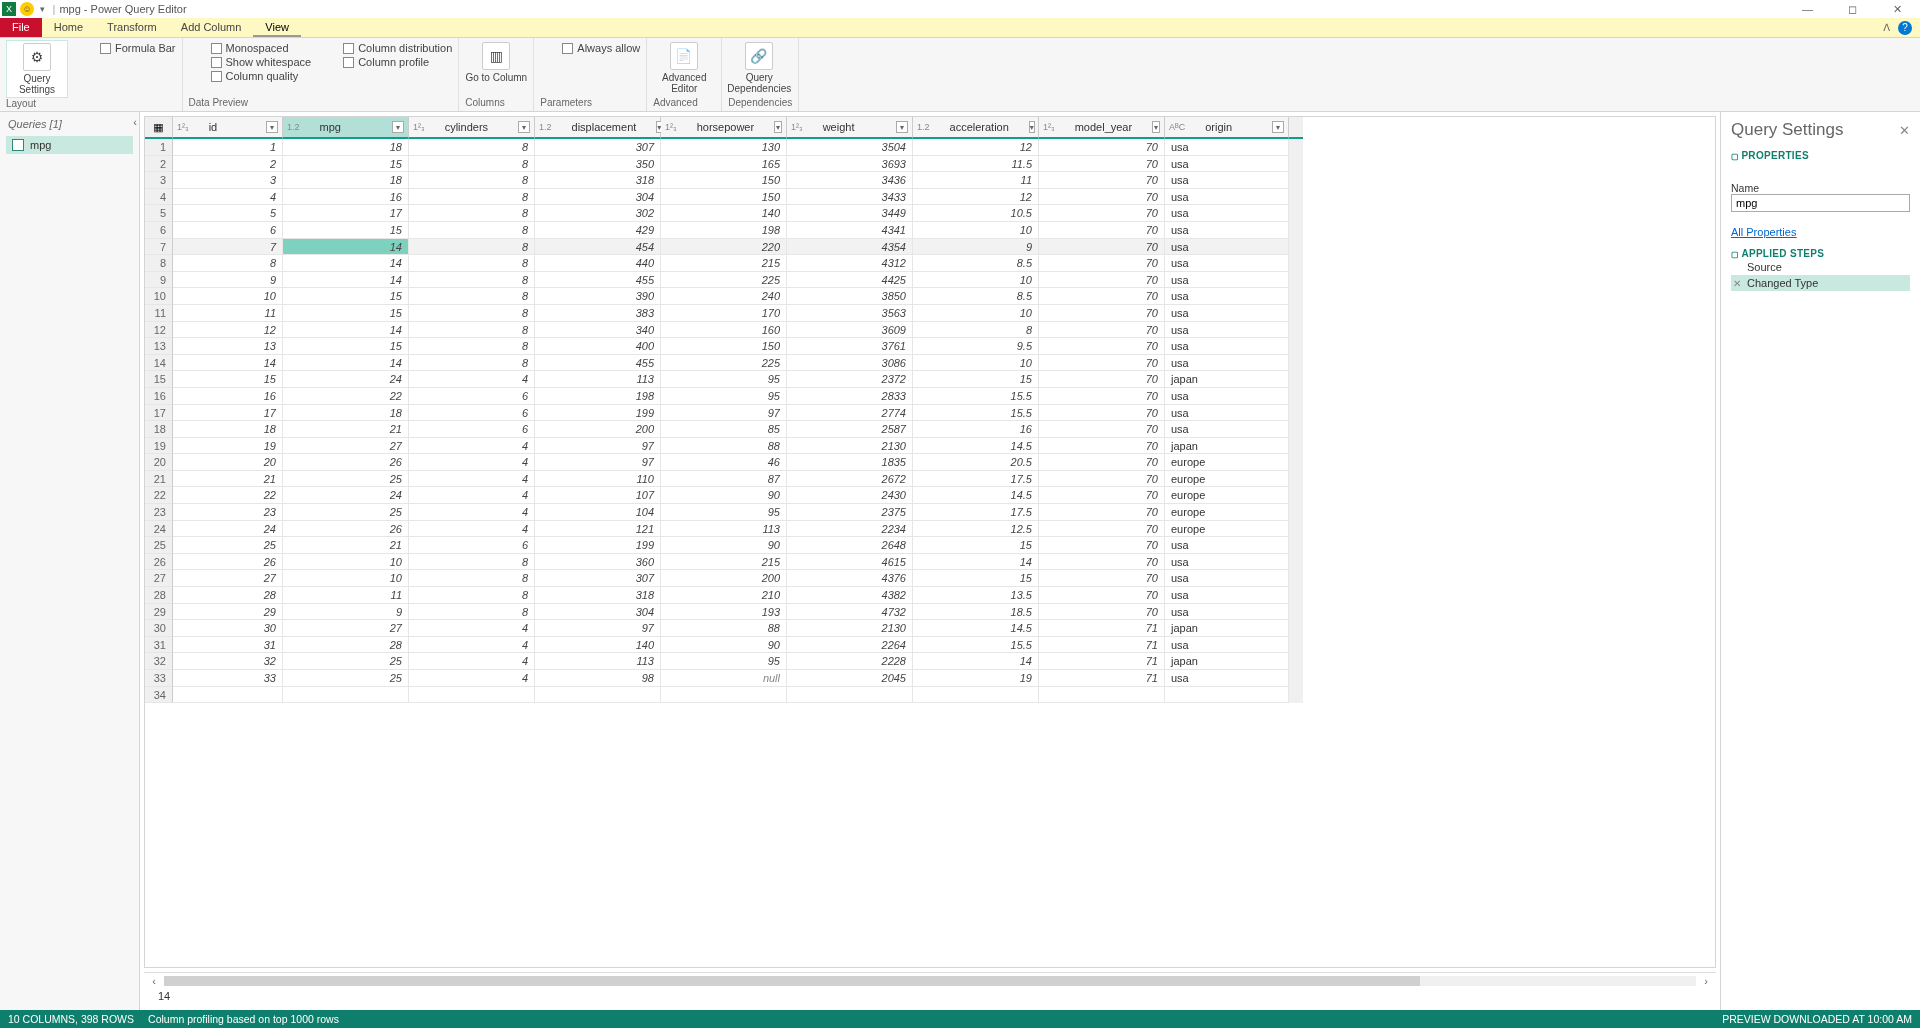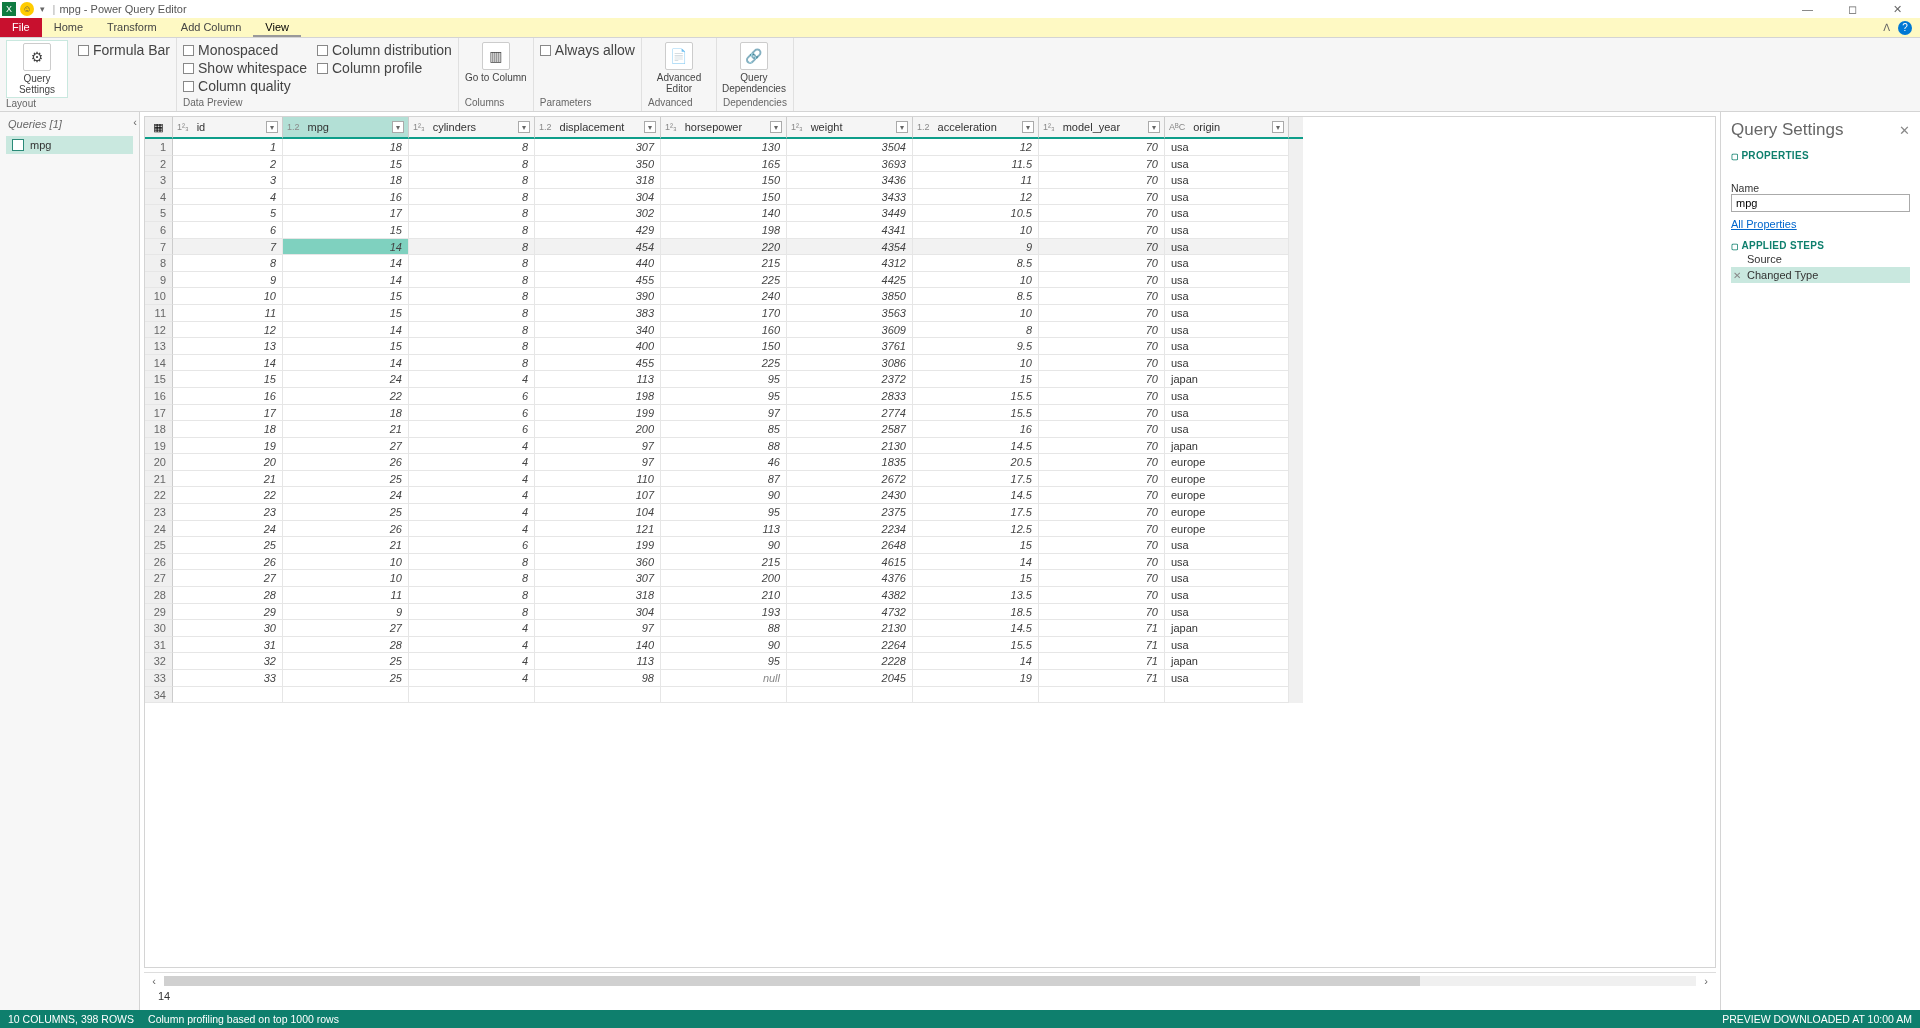--- a/index.html
+++ b/index.html
@@ -25,40 +25,40 @@
 
 
 .ribbon { height:74px; background:#f6f6f6; border-bottom:1px solid #d4d4d4; display:flex; font-size:11px; color:#444; }
 .ribbon .group { border-right:1px solid #e0e0e0; display:flex; flex-direction:column; padding:2px 6px 0 6px; }
 .ribbon .group .body { flex:1; display:flex; align-items:flex-start; gap:10px; }
 .ribbon .group .label { height:14px; font-size:10px; color:#666;}
 .ribbon .bigbtn { display:flex; flex-direction:column; align-items:center; justify-content:center; width:62px; padding-top:2px; gap:2px; cursor:pointer;}
 .ribbon .bigbtn .ico { width:28px; height:28px; background:#fff; border:1px solid #ccc; border-radius:2px; display:flex; align-items:center; justify-content:center; font-size:14px;}
 .ribbon .bigbtn .txt { text-align:center; font-size:10px; line-height:11px; }
 .ribbon .chk-col { display:flex; flex-direction:column; gap:2px; padding-top:2px;}
-.ribbon .chk { display:flex; align-items:center; gap:4px; font-size:14px; white-space:nowrap;}
+.ribbon .chk { display:flex; align-items:center; gap:4px; font-size:11px; white-space:nowrap;margin-left:22px;}
 .ribbon .chk .box { width:11px; height:11px; border:1px solid #888; background:#fff;}
 .ribbon .querysettings-btn { background:#fff; border:1px solid #c9e8df; padding:2px; }
 
 
 .content { display:flex; height: calc(100% - 18px - 20px - 74px - 18px); }
 
 
 .queries { width:140px; background:#f7f7f7; border-right:1px solid #d4d4d4; font-size:11px; position:relative;}
 .queries .hdr { padding:6px 8px; color:#666; font-style:italic;}
 .queries .item { margin:0 6px; padding:3px 6px; background:#c9e8df; display:flex; align-items:center; gap:6px; color:#333;}
 .queries .item .ico { width:12px;height:12px;border:1px solid #2a8a78;background:#fff;}
 .queries .collapse { position:absolute; top:4px; right:2px; font-size:11px; color:#666; cursor:pointer;}
 
 
 .gridwrap { flex:1; display:flex; flex-direction:column; background:#fff; }
 .grid-scroll { flex:1; overflow:hidden; position:relative; border:1px solid #d4d4d4; margin:4px; }
 .grid { display:grid; grid-template-columns: 28px 110px repeat(7,126px) 124px 14px; font-size:11px; }
 .grid .corner { background:#f0f0f0; border-right:1px solid #ccc; border-bottom:2px solid #0e9e8a; display:flex;align-items:center;justify-content:center;}
-.grid .colhdr { height:22px; background:#f5f5f5; border-right:1px solid #ccc; border-bottom:2px solid #0e9e8a; display:flex; align-items:center; padding:0 4px; gap:8px; color:#333; position:relative;}
+.grid .colhdr { height:22px; background:#f5f5f5; border-right:1px solid #ccc; border-bottom:2px solid #0e9e8a; display:flex; align-items:center; padding:0 4px; gap:20px; color:#333; position:relative;}
 .grid .colhdr.sel { background:#b3e0d6; }
 .grid .colhdr .type { font-size:9px; color:#888;}
 .grid .colhdr .dd { margin-left:auto; width:12px;height:12px;border:1px solid #aaa;background:#fff;display:flex;align-items:center;justify-content:center;font-size:8px;color:#666;}
 .grid .rowhdr { background:#f0f0f0; border-right:1px solid #ccc; border-bottom:1px solid #e6e6e6; text-align:right; padding-right:6px; color:#666; height:16.6px; line-height:16.6px;}
 .grid .cell { border-right:1px solid #e6e6e6; border-bottom:1px solid #e6e6e6; padding:0 6px; height:16.6px; line-height:16.6px; color:#333;}
 .grid .cell.num { text-align:right; font-style:italic; color:#444;}
 .grid .cell.txt { text-align:left; }
 .grid .colhdr.last { border-right:none; }
 .grid .vscroll-head { background:#f0f0f0; border-bottom:2px solid #0e9e8a;}
 .grid .vscroll-cell { background:#f0f0f0; }
@@ -654,21 +654,21 @@
 
   <div class="settings">
     <div class="title">
       <span>Query Settings</span>
       <span class="x">✕</span>
     </div>
     <div>
       <div class="sect-hdr">PROPERTIES</div>
       <div style="margin-top:21px;font-size:10.5px;">Name</div>
       <input class="namebox" value="mpg" style="">
-      <div style="margin-top:6px;text-decoration:underline;"><span class="link">All Properties</span></div>
+      <div style="margin-top:14px;text-decoration:underline;"><span class="link">All Properties</span></div>
     </div>
     <div>
       <div class="sect-hdr">APPLIED STEPS</div>
       <div id="steps">
           <div class="step">Source</div>
           <div class="step sel"><span class="del">✕</span>Changed Type</div>
         </div>
     </div>
   </div>
 </div>

